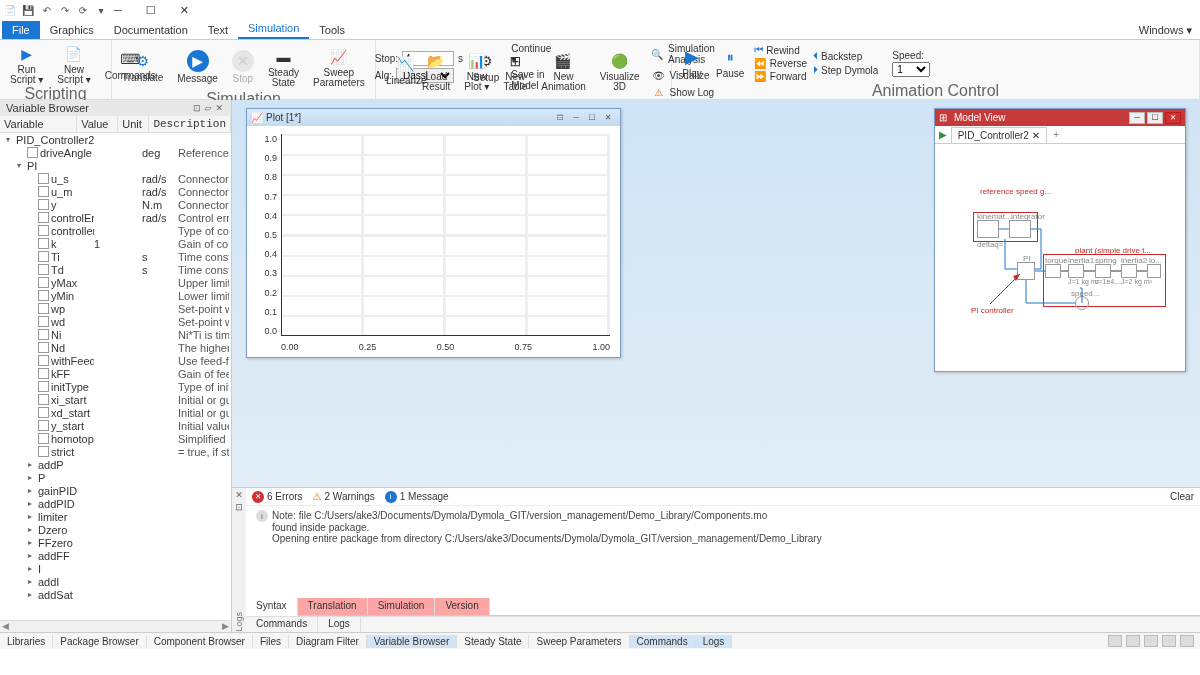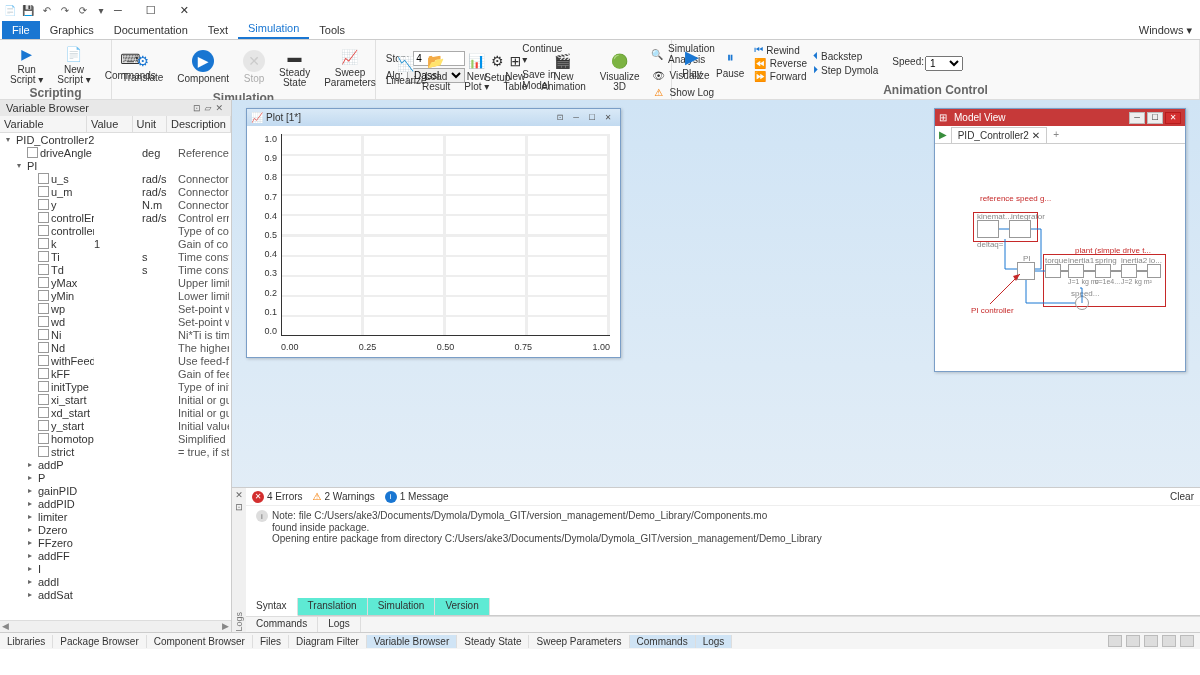--- a/index.html
+++ b/index.html
@@ -18,21 +18,21 @@
 .maintab { padding: 3px 10px; font-size: 11px; color: #333; cursor: pointer; }
 .maintab.active { background: #1976d2; color: #fff; }
 .maintab.selected { border-bottom: 2px solid #1976d2; color: #1976d2; }
 .spacer { flex: 1; }
 .windows-btn { font-size: 11px; padding: 2px 8px; color: #333; }
 
 
 .ribbon { height: 60px; background: #f9f9f9; display: flex; border-bottom: 1px solid #ddd; }
 .ribbon-group { border-right: 1px solid #e0e0e0; padding: 2px 6px; display: flex; flex-direction: column; }
 .ribbon-group .controls { flex: 1; display: flex; align-items: center; gap: 6px; }
-.ribbon-group .grplabel { text-align: center; font-size: 12px; color: #666; height: 13px; line-height: 13px; font-weight: bold; }
+.ribbon-group .grplabel { text-align: center; font-size: 16px; color: #666; height: 13px; line-height: 13px; }
 .rbtn { display: flex; flex-direction: column; align-items: center; justify-content: center; font-size: 10px; gap: 1px; padding: 2px 4px; cursor: pointer; }
 .rbtn .ricon { width: 20px; height: 20px; display: flex; align-items: center; justify-content: center; font-size: 14px; }
 .rbtn-sm { display: flex; align-items: center; gap: 4px; font-size: 10px; padding: 1px 2px; }
 .rbtn-sm .ricon-sm { width: 14px; height: 14px; display: flex; align-items: center; justify-content: center; }
 .sim-inputs { display: flex; flex-direction: column; gap: 2px; font-size: 10px; }
 .sim-inputs .row { display: flex; align-items: center; gap: 4px; }
 .sim-inputs input, .sim-inputs select { font-size: 10px; height: 15px; border: 1px solid #aaa; padding: 0 2px; }
 .anim-ctrl { display: flex; flex-direction: column; gap: 2px; }
 .anim-ctrl .row { display: flex; align-items: center; gap: 3px; font-size: 10px; }
 
@@ -40,21 +40,21 @@
 .workspace { display: flex; height: 532px; }
 .leftpanel { width: 232px; display: flex; flex-direction: column; border-right: 1px solid #ccc; background: #fff; }
 .panel-title { background: #e8e8e8; padding: 2px 6px; font-size: 11px; display: flex; align-items: center; }
 .panel-title .ptitle { flex: 1; }
 .panel-title .pctrl { font-size: 9px; color: #666; padding: 0 2px; }
 .varheader { display: flex; font-size: 11px; border-bottom: 1px solid #ddd; background: #f5f5f5; }
 .varheader div { padding: 2px 4px; border-right: 1px solid #ddd; }
 .varheader .c-var { width: 92px; }
 .varheader .c-val { width: 48px; }
 .varheader .c-unit { width: 36px; }
-.varheader .c-desc { flex: 1; }
+.varheader .c-desc { flex: 1; font-family: Liberation Mono, monospace; }
 .vartree { flex: 1; overflow: hidden; font-size: 11px; }
 .vartree .vrow { display: flex; align-items: center; height: 13px; padding: 0 2px; white-space: nowrap; }
 .vartree .expand { width: 10px; font-size: 8px; color: #666; }
 .vartree .chk { width: 11px; height: 11px; border: 1px solid #999; margin-right: 2px; flex-shrink: 0; }
 .vartree .vname { width: 72px; overflow: hidden; }
 .vartree .vval { width: 48px; }
 .vartree .vunit { width: 36px; }
 .vartree .vdesc { flex: 1; overflow: hidden; color: #555; }
 .filterbox { display: flex; padding: 2px; gap: 4px; border-top: 1px solid #ddd; }
 .filterbox input { flex: 1; height: 16px; font-size: 10px; font-style: italic; color: #888; border: 1px solid #ccc; padding: 0 3px; }
@@ -81,21 +81,21 @@
 .modelwin .tabbar .tab { padding: 2px 6px; border: 1px solid #ccc; border-bottom: none; background: #fff; display: flex; align-items: center; gap: 3px; }
 .modelwin .canvas { height: 226px; background: #fff; position: relative; font-size: 8px; }
 .diagram-box { position: absolute; border: 1px solid #999; }
 .diagram-label { position: absolute; font-size: 8px; }
 
 
 .logarea { position: absolute; left: 0; right: 0; bottom: 0; height: 145px; background: #fff; border-top: 1px solid #ccc; display: flex; }
 .logside { width: 14px; background: #f0f0f0; display: flex; flex-direction: column; align-items: center; padding-top: 2px; gap: 2px; font-size: 9px; color: #666; }
 .logmain { flex: 1; display: flex; flex-direction: column; }
 .logtabs { height: 18px; display: flex; border-bottom: 1px solid #ccc; font-size: 10px; }
-.logtab { padding: 2px 10px; border-right: 1px solid #ddd; background: #5eead4; }
+.logtab { padding: 2px 10px; border-right: 1px solid #ddd; background: #fca5a5; }
 .logtab.active { background: #fff; border-bottom: 1px solid #fff; margin-bottom: -1px; }
 .logstatus { height: 18px; display: flex; align-items: center; padding: 0 6px; gap: 10px; font-size: 10px; border-bottom: 1px solid #eee; }
 .logstatus .badge { display: flex; align-items: center; gap: 3px; }
 .logstatus .spacer { flex: 1; }
 .logcontent { flex: 1; padding: 4px 10px; font-size: 10px; color: #444; }
 .logcontent .line { display: flex; gap: 4px; }
 .logrow2 { height: 16px; display: flex; border-top: 1px solid #ddd; background: #f5f5f5; font-size: 10px; }
 .logrow2 div { padding: 1px 10px; border-right: 1px solid #ddd; }
 .logsidev { writing-mode: vertical-rl; transform: rotate(180deg); font-size:9px; color:#777; }
 
@@ -159,21 +159,21 @@
     <div class="grplabel">Scripting</div>
   </div>
   <div class="ribbon-group" style="width:264px">
     <div class="controls">
       <div class="rbtn">
           <div class="ricon" style="color:#1976d2">⚙</div>
           <div>Translate</div>
         </div>
       <div class="rbtn">
           <div class="ricon circ-icon" style="background:#1976d2;color:#fff;width:22px;height:22px;border-radius:50%">▶</div>
-          <div>Component</div>
+          <div>Message</div>
         </div>
       <div class="rbtn" style="opacity:0.4">
           <div class="ricon circ-icon" style="background:#ccc;width:22px;height:22px;border-radius:50%;color:#888">✕</div>
           <div>Stop</div>
         </div>
       <div class="rbtn">
           <div class="ricon">▬</div>
           <div style="white-space:pre;text-align:center;line-height:10px">Steady
 State</div>
         </div>
@@ -288,21 +288,21 @@
         <div class="row">
             <span style="color:#1976d2">⏴</span>
             <span>Backstep</span>
           </div>
         <div class="row">
             <span style="color:#1976d2">⏵</span>
             <span>Step Dymola</span>
           </div>
       </div>
       <div style="display:flex;gap:8px;margin-left:8px">
-        <div style="display:flex;flex-direction:row;gap:1px;font-size:10px">
+        <div style="display:flex;flex-direction:column;gap:1px;font-size:10px">
           <span>Speed:</span>
           <select style="width:38px;height:15px;font-size:10px"><option>1</option></select>
         </div>
       </div>
     </div>
     <div class="grplabel">Animation Control</div>
   </div>
 </div>
 
 <div class="workspace">
@@ -685,21 +685,21 @@
       </div>
       <div class="tabbar">
         <span style="color:#388e3c;margin-right:4px">▶</span>
         <div class="tab">
             <span>PID_Controller2</span>
             <span>✕</span>
           </div>
         <span style="margin-left:6px;color:#888">+</span>
       </div>
       <div class="canvas">
-        <div class="diagram-label" style="left:45px;top:50px;color:#c62828">reference speed g...</div>
+        <div class="diagram-label" style="left:45px;top:43px;color:#c62828">reference speed g...</div>
         <div class="diagram-box" style="left:38px;top:68px;width:65px;height:30px;border-color:#c62828"></div>
         <div class="diagram-label" style="left:42px;top:68px;color:#888">kinemat...</div>
         <div class="diagram-label" style="left:76px;top:68px;color:#888">integrator</div>
         <div class="diagram-box" style="left:42px;top:76px;width:22px;height:18px"></div>
         <div class="diagram-box" style="left:74px;top:76px;width:22px;height:18px"></div>
         <div class="diagram-label" style="left:42px;top:96px;color:#888">deltaq=</div>
 
         <div class="diagram-label" style="left:140px;top:102px;color:#c62828">plant (simple drive t...</div>
         <div class="diagram-box" style="left:108px;top:110px;width:123px;height:53px;border-color:#c62828"></div>
         <div class="diagram-label" style="left:88px;top:110px;color:#888">PI</div>
@@ -745,21 +745,21 @@
       <div class="logside">
         <span>✕</span>
         <span>⊡</span>
         <div style="flex:1"></div>
         <div class="logsidev">Logs</div>
       </div>
       <div class="logmain">
         <div class="logstatus">
           <div class="badge">
               <span style="width:12px;height:12px;background:#d32f2f;border-radius:50%;color:#fff;display:flex;align-items:center;justify-content:center;font-size:8px">✕</span>
-              <span>4 Errors</span>
+              <span>6 Errors</span>
             </div>
           <div class="badge">
               <span style="color:#f57c00">⚠</span>
               <span>2 Warnings</span>
             </div>
           <div class="badge">
               <span style="width:12px;height:12px;background:#1976d2;border-radius:50%;color:#fff;display:flex;align-items:center;justify-content:center;font-size:8px">i</span>
               <span>1 Message</span>
             </div>
           <div class="spacer"></div>

